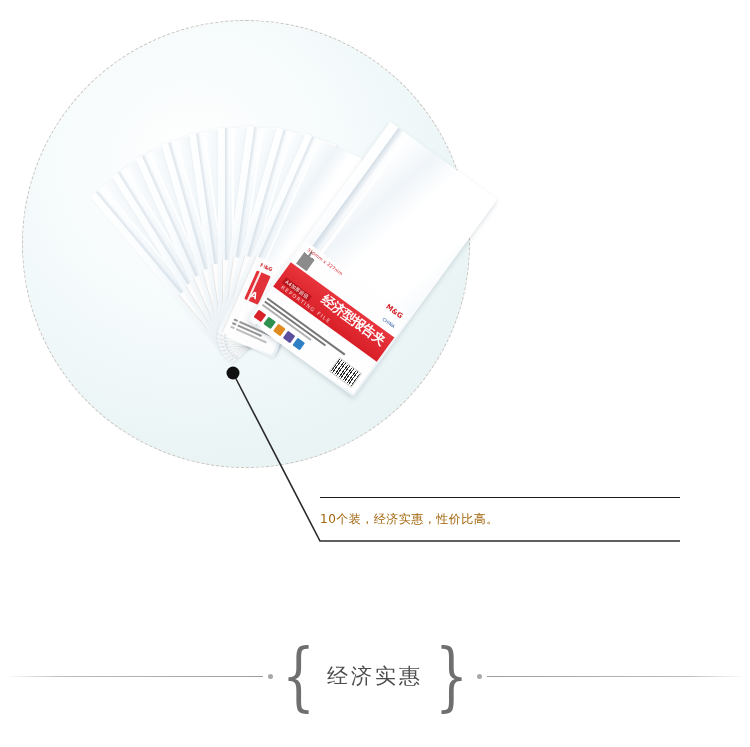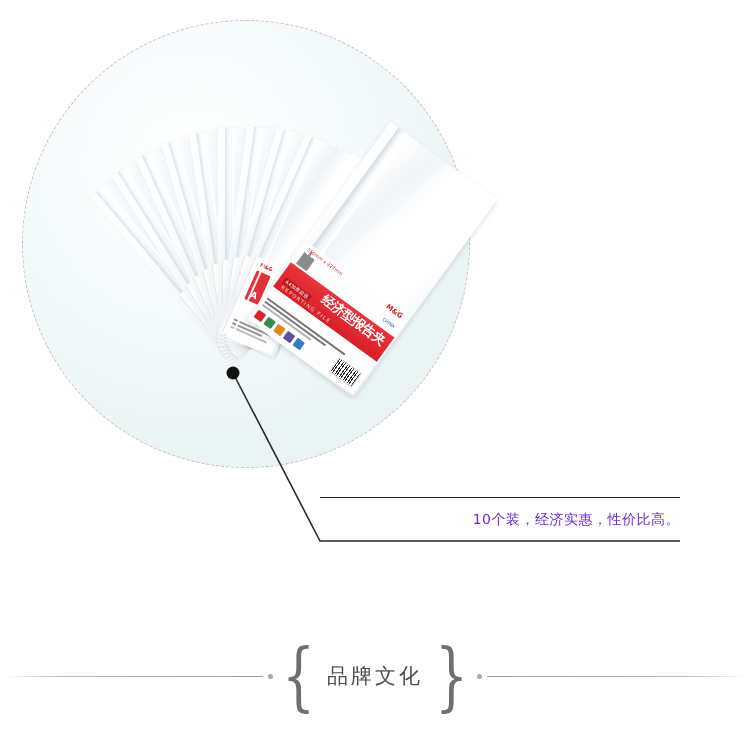--- a/index.html
+++ b/index.html
@@ -302,23 +302,23 @@
     letter-spacing: 1px;
     line-height: 1.15;
     padding-bottom: 5px;
   }
   #feature-rule {
     height: 1px;
     background: #1b1b1b;
     width: 100%;
   }
   #feature-desc {
-    text-align: right;
-    font-size: 14px;
-    color: #6d28d9;
+    text-align: left;
+    font-size: 12px;
+    color: #a16207;
     padding-top: 13px;
     letter-spacing: .5px;
     white-space: nowrap;
   }
 
   
   #brand-footer {
     position: absolute;
     left: 0;
     top: 636px;
@@ -554,21 +554,21 @@
 
 <div id="brand-footer">
   <div class="rule-wrap">
     <div class="rule-line left"></div>
     <div class="rule-dot"></div>
   </div>
 
   <div class="brace">{</div>
 
   <div id="brand-center">
-    <div id="brand-cn">品牌文化</div>
+    <div id="brand-cn">经济实惠</div>
   </div>
 
   <div class="brace">}</div>
 
   <div class="rule-wrap">
     <div class="rule-dot"></div>
     <div class="rule-line right"></div>
   </div>
 </div>
 

